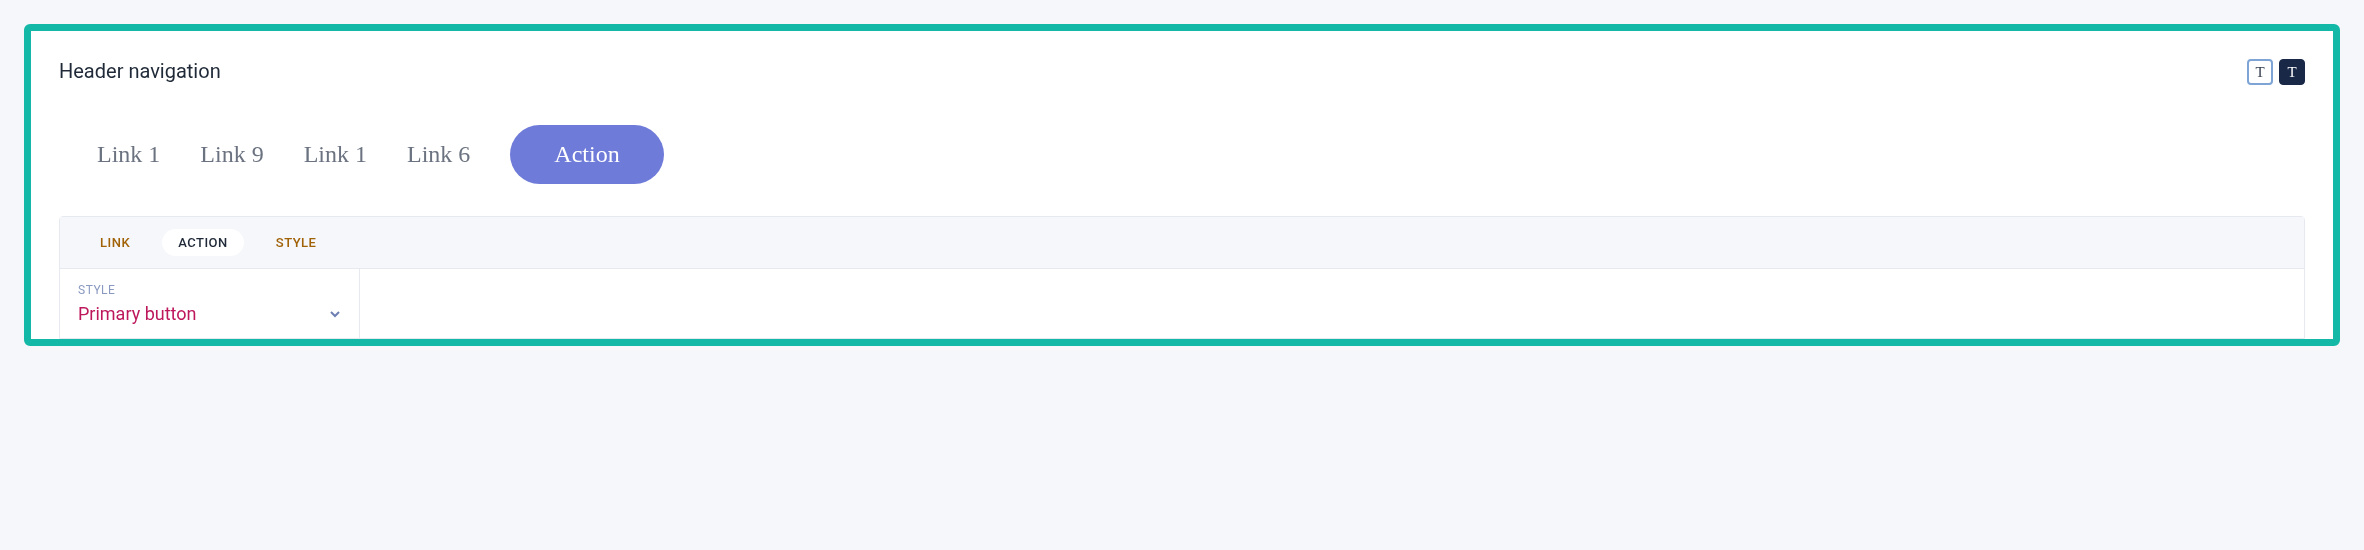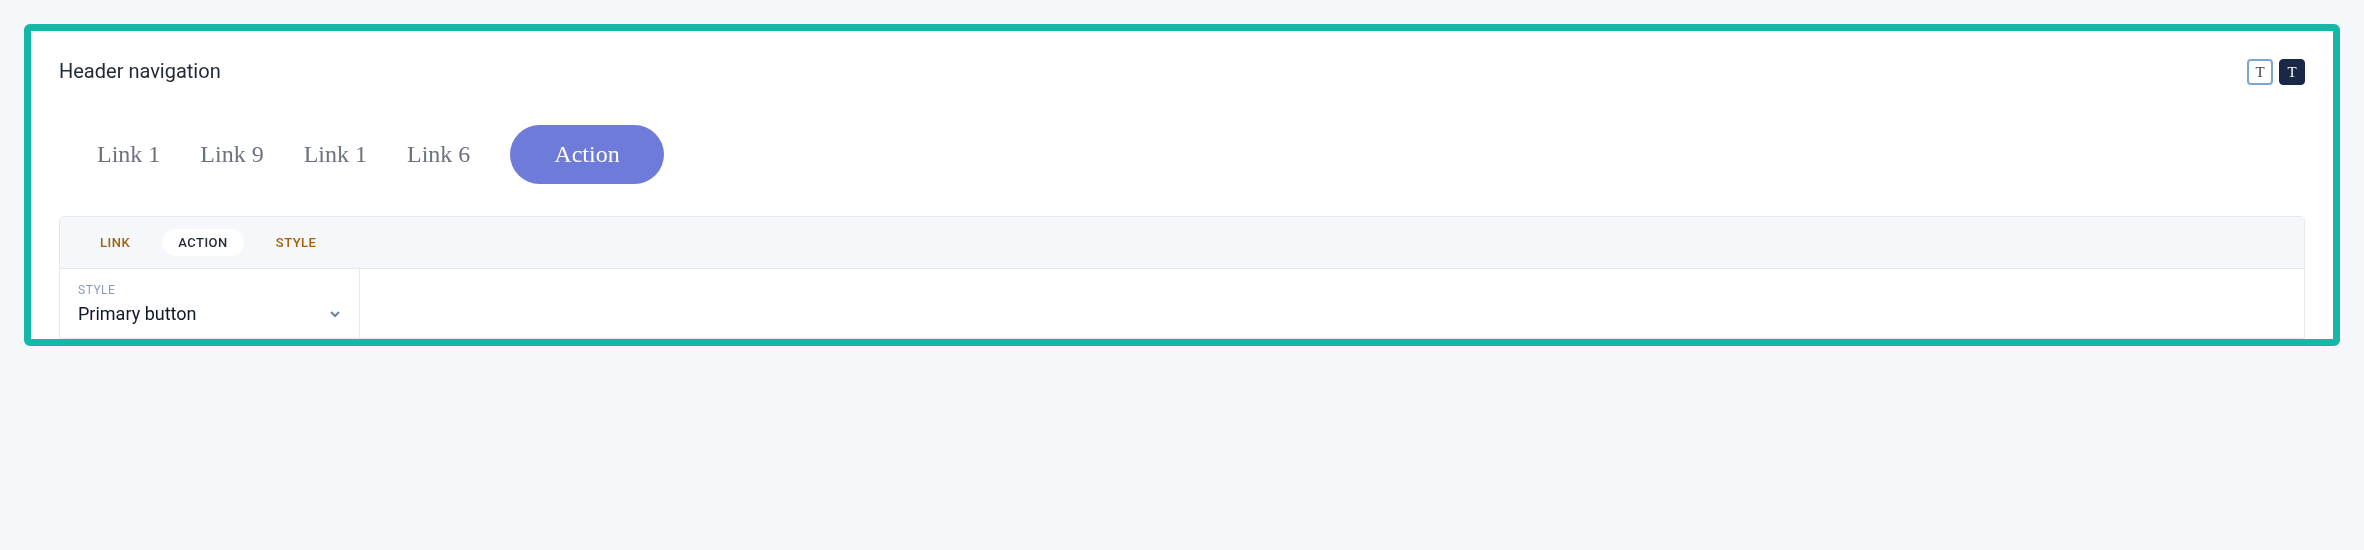--- a/index.html
+++ b/index.html
@@ -123,21 +123,21 @@
       color: #8a99c0;
       margin-bottom: 6px;
     }
     .style-value-row {
       display: flex;
       justify-content: space-between;
       align-items: center;
     }
     .style-value {
       font-size: 18px;
-      color: #0f172a;
+      color: #be185d;
     }
     .chevron {
       width: 12px;
       height: 12px;
       display: inline-flex;
       align-items: center;
       justify-content: center;
     }
     .chevron svg {
       width: 12px;

